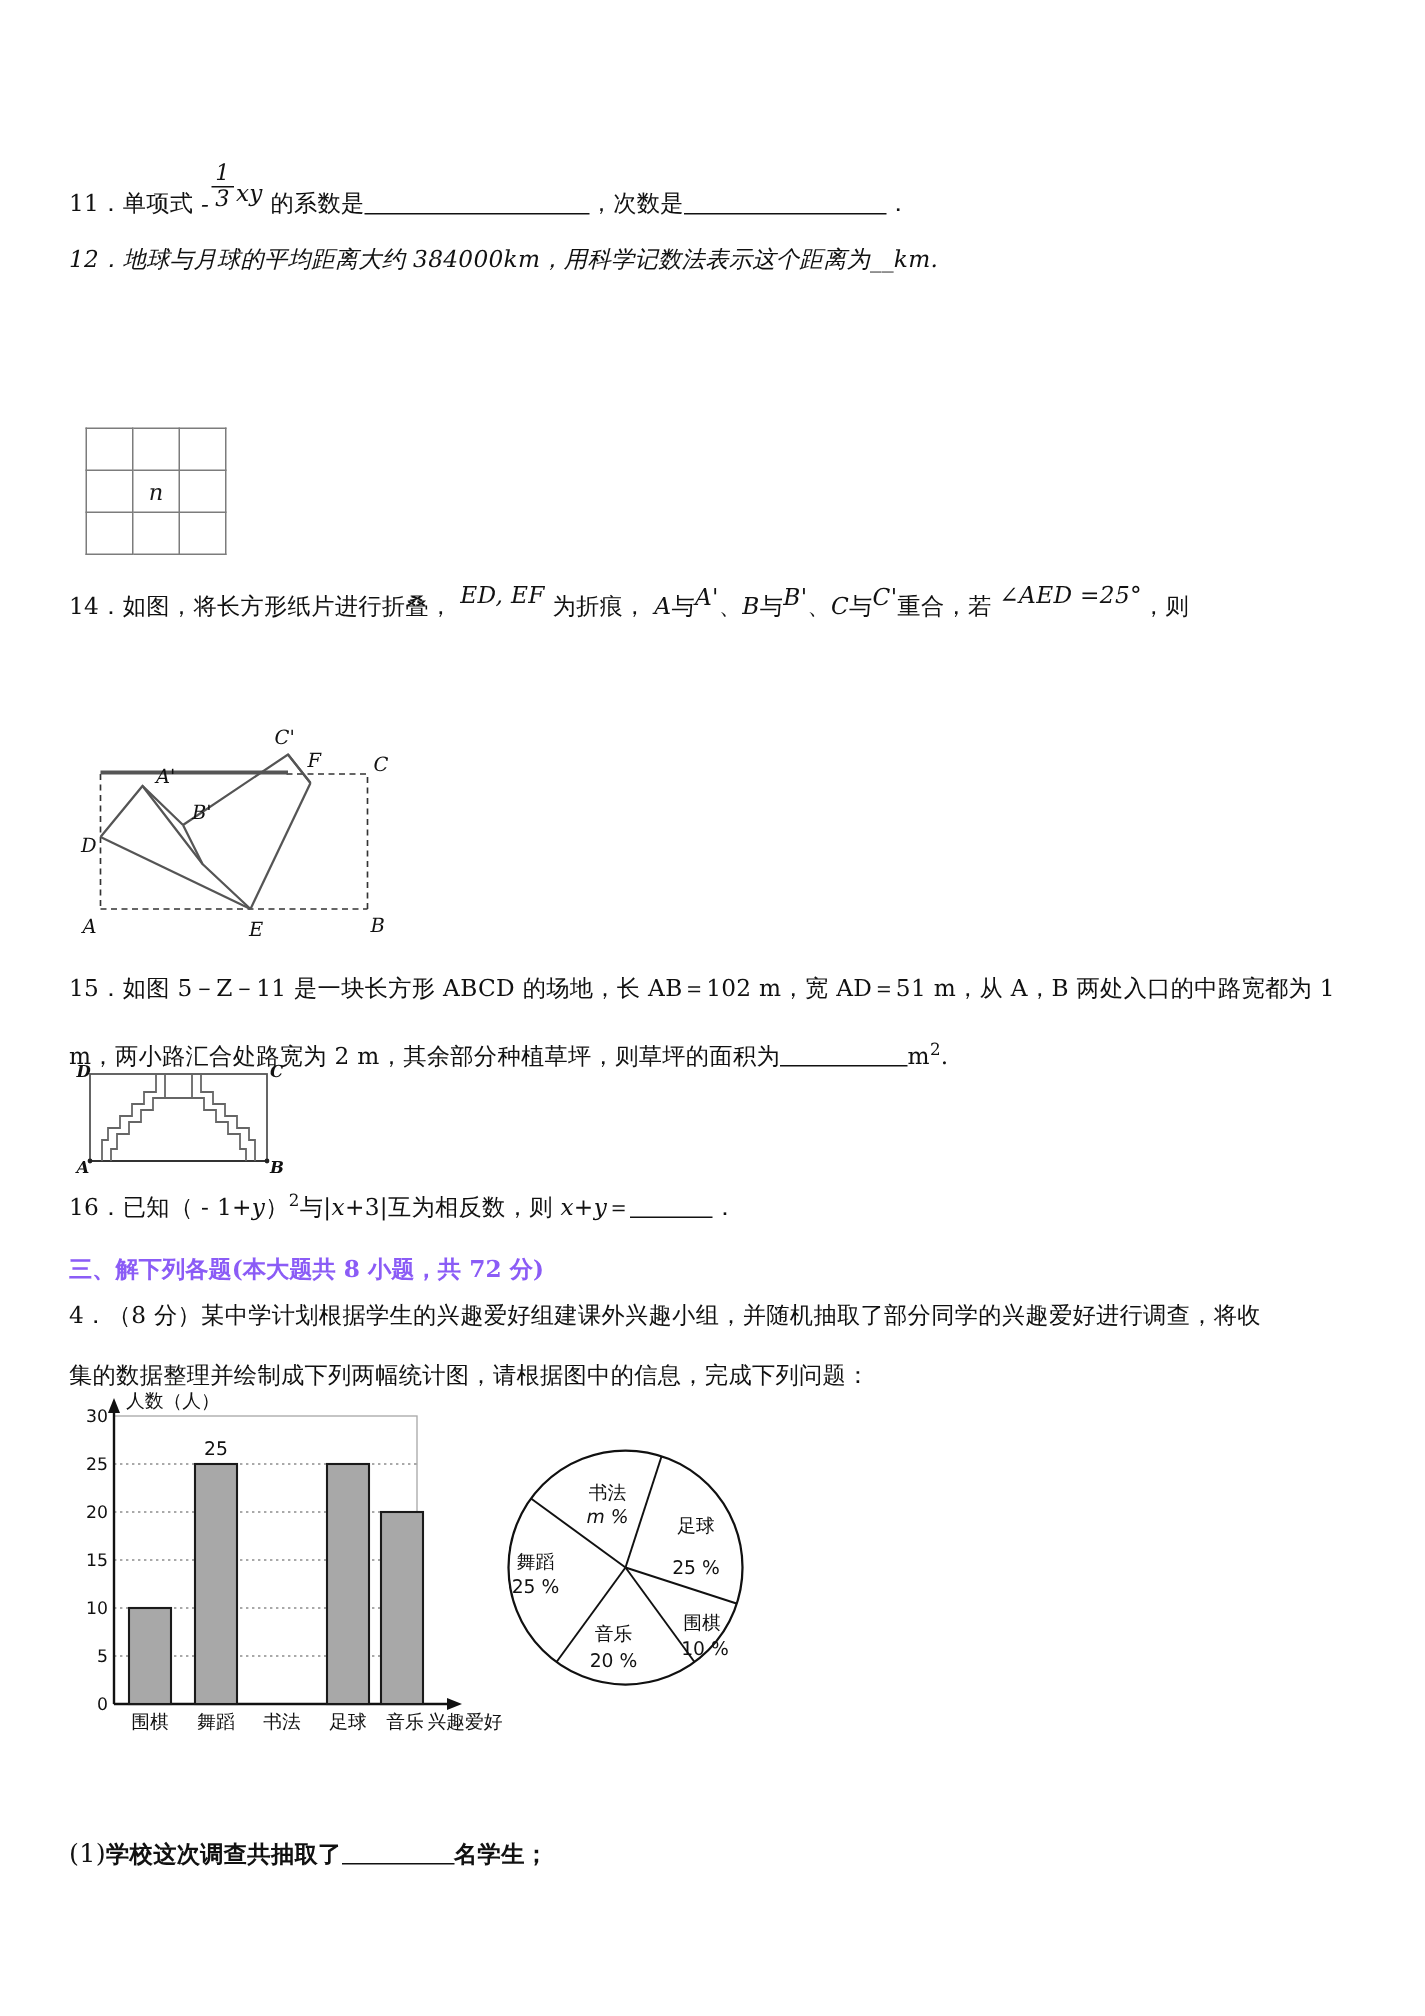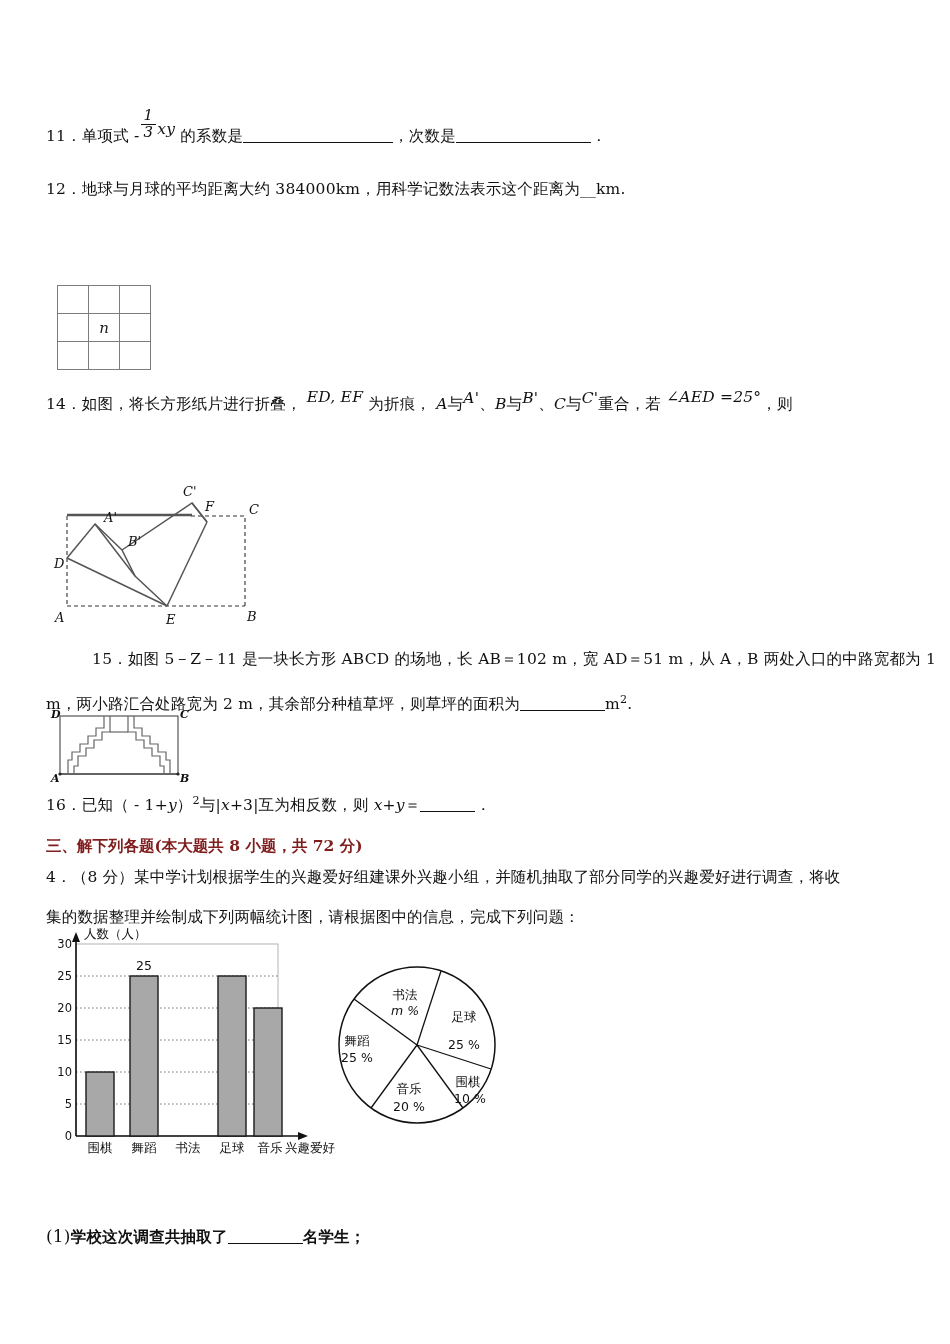--- a/index.html
+++ b/index.html
@@ -82,35 +82,35 @@
   }
 
   
   #piechart { position: absolute; }
   #piechart text { font-family: "DejaVu Sans","Liberation Sans",sans-serif; }
 
   .sec-head {
     position: absolute;
     font-size: 15.5px;
     font-weight: bold;
-    color: #7f1d1d;
+    color: #8b5cf6;
   }
 </style>
 </head>
 <body>
 
 <div class="page">
 
   <div class="q" style="left:46px; top:108px; width:860px;">
     <span>11．</span><span>单项式</span>
     <span class="mathbox"><span>-</span><span class="frac"><span class="nu">1</span><span class="de">3</span></span><span class="raise">xy</span></span>
     <span>的系数是</span><span class="blank-long" style="width:150px;"></span><span>，次数是</span><span class="blank-long" style="width:135px;"></span><span>．</span>
   </div>
 
-  <div class="q" style="left:46px; top:178px; width:880px;">
+  <div class="q" style="left:46px; top:162px; width:880px;font-style:italic;">
     <span>12．</span><span>地球与月球的平均距离大约 384000km，用科学记数法表示这个距离为__km.</span>
   </div>
 
 
   <div id="grid13" style="left:57px; top:285px;">
     <table>
       <tbody>
           <tr>
         <td></td>
         <td></td>
@@ -163,21 +163,21 @@
       <text x="126" y="146" font-size="13" fill="#111">E</text>
       <text x="207" y="143" font-size="13" fill="#111">B</text>
       <text x="209" y="36" font-size="13" fill="#111">C</text>
       <text x="165" y="33" font-size="13" fill="#111">F</text>
       <text x="143" y="18" font-size="13" fill="#111">C'</text>
       <text x="64" y="44" font-size="13" fill="#111">A'</text>
       <text x="88" y="68" font-size="13" fill="#111">B'</text>
     </svg>
   </div>
 
-  <div class="q" style="left:46px; top:648px; width:890px;text-align:right;">
+  <div class="q" style="left:46px; top:648px; width:890px;">
     <span>15．</span><span>如图 5－Z－11 是一块长方形 ABCD 的场地，长 AB＝102 m，宽 AD＝51 m，从 A，B 两处入口的中路宽都为 1</span>
   </div>
   <div class="q" style="left:46px; top:692px; width:890px;">
     <span>m，两小路汇合处路宽为 2 m，其余部分种植草坪，则草坪的面积为</span><span class="blank-long" style="width:85px;"></span><span>m</span><span class="sup">2</span><span>.</span>
   </div>
 
   <div id="lawn" style="left:40px; top:703px;">
     <svg width="160" height="85" viewBox="0 0 160 85">
 
       <rect x="20" y="13" width="118" height="58" fill="none" stroke="#555" stroke-width="1.2"></rect>

